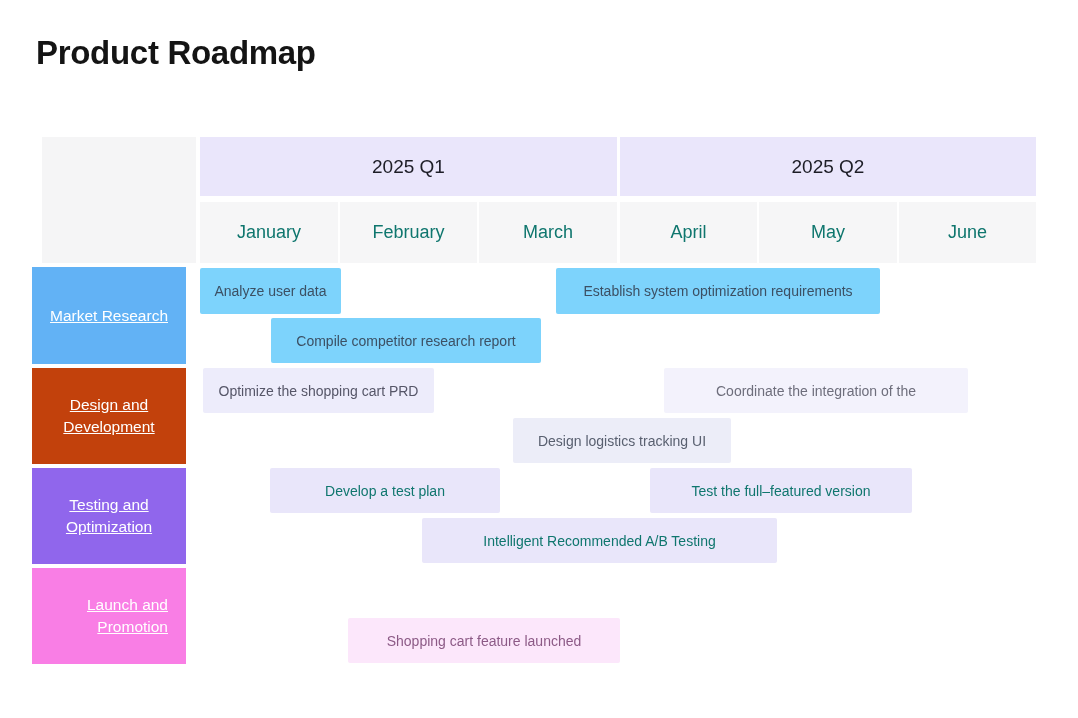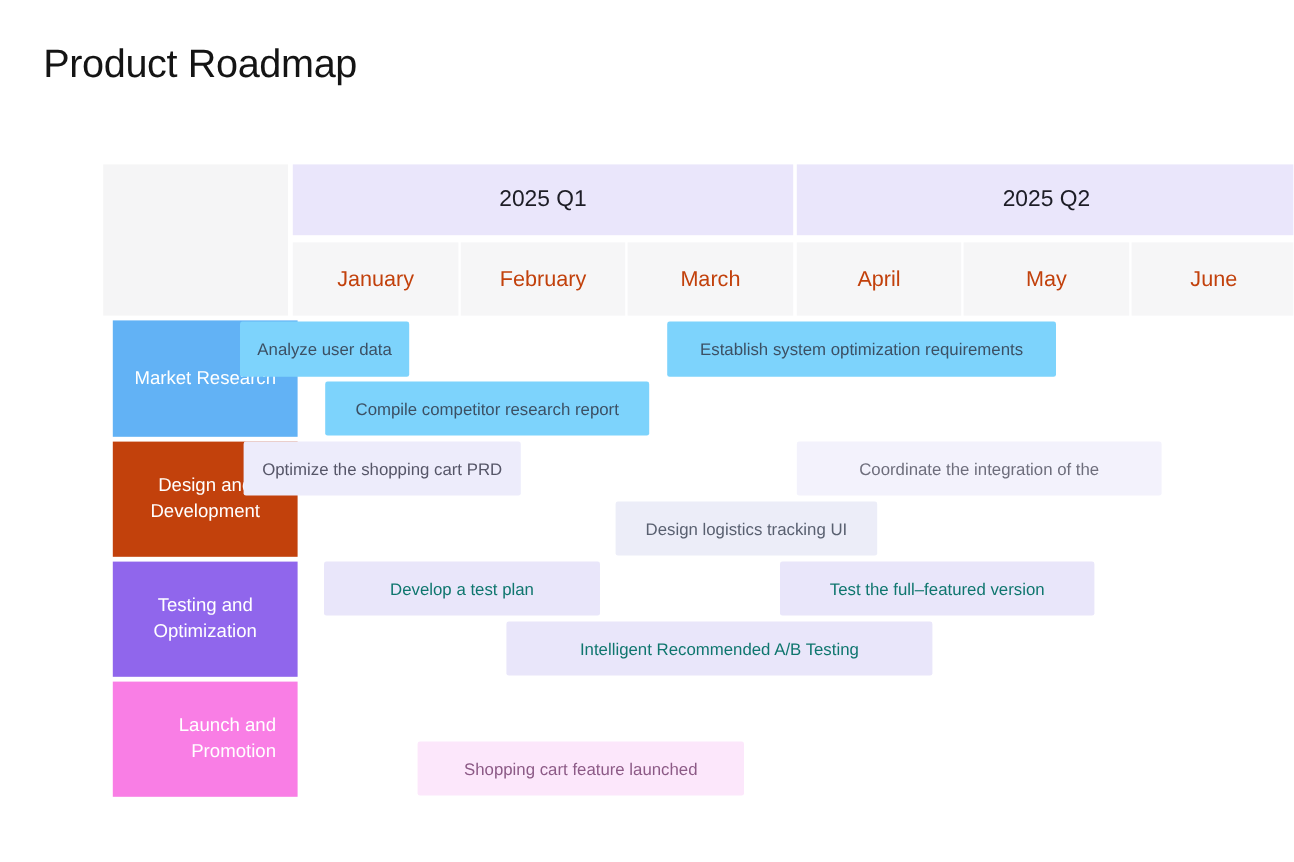--- a/index.html
+++ b/index.html
@@ -2,41 +2,40 @@
 <html><head>
 <meta charset="utf-8">
 <style>
   html,body{margin:0;padding:0;background:#ffffff;}
   .canvas{
     position:relative;width:1078px;height:718px;background:#ffffff;
     font-family:"Liberation Sans",sans-serif;overflow:hidden;
   }
   .page-title{
     position:absolute;left:36px;top:34px;
-    font-size:33px;font-weight:400;color:#141414;letter-spacing:-0.3px;
+    font-size:33px;font-weight:700;color:#141414;letter-spacing:-0.3px;
   }
   .cell{
     position:absolute;display:flex;align-items:center;justify-content:center;
     box-sizing:border-box;
-    margin-left:44px;
   }
   .corner{left:42px;top:137px;width:154px;height:126px;background:#f5f5f6;}
   .qhdr{top:137px;height:59px;background:#eae6fb;font-size:19px;color:#1d1d26;}
   .q1{left:200px;width:417px;}
   .q2{left:620px;width:416px;}
-  .mhdr{top:202px;height:61px;background:#f6f6f7;font-size:18px;color:#c2410c;}
+  .mhdr{top:202px;height:61px;background:#f6f6f7;font-size:18px;color:#0f766e;}
   .m0{left:200px;width:138px;}
   .m1{left:340px;width:137px;}
   .m2{left:479px;width:138px;}
   .m3{left:620px;width:137px;}
   .m4{left:759px;width:138px;}
   .m5{left:899px;width:137px;}
   .rowlab{
-    left:50px;width:154px;color:#ffffff;font-size:15.5px;line-height:22px;
-    text-align:center;padding:0 18px;
+    left:32px;width:154px;color:#ffffff;font-size:15.5px;line-height:22px;
+    text-align:center;padding:0 18px;text-decoration:underline;
   }
   .r0{top:267px;height:97px;background:#62b2f5;}
   .r1{top:368px;height:96px;background:#c2410c;}
   .r2{top:468px;height:96px;background:#9066ec;}
   .r3{top:568px;height:96px;background:#f97ee5;text-align:right;}
   .bar{
     position:absolute;height:46px;border-radius:2px;display:flex;
     align-items:center;justify-content:center;font-size:14px;white-space:nowrap;
     box-sizing:border-box;
   }

